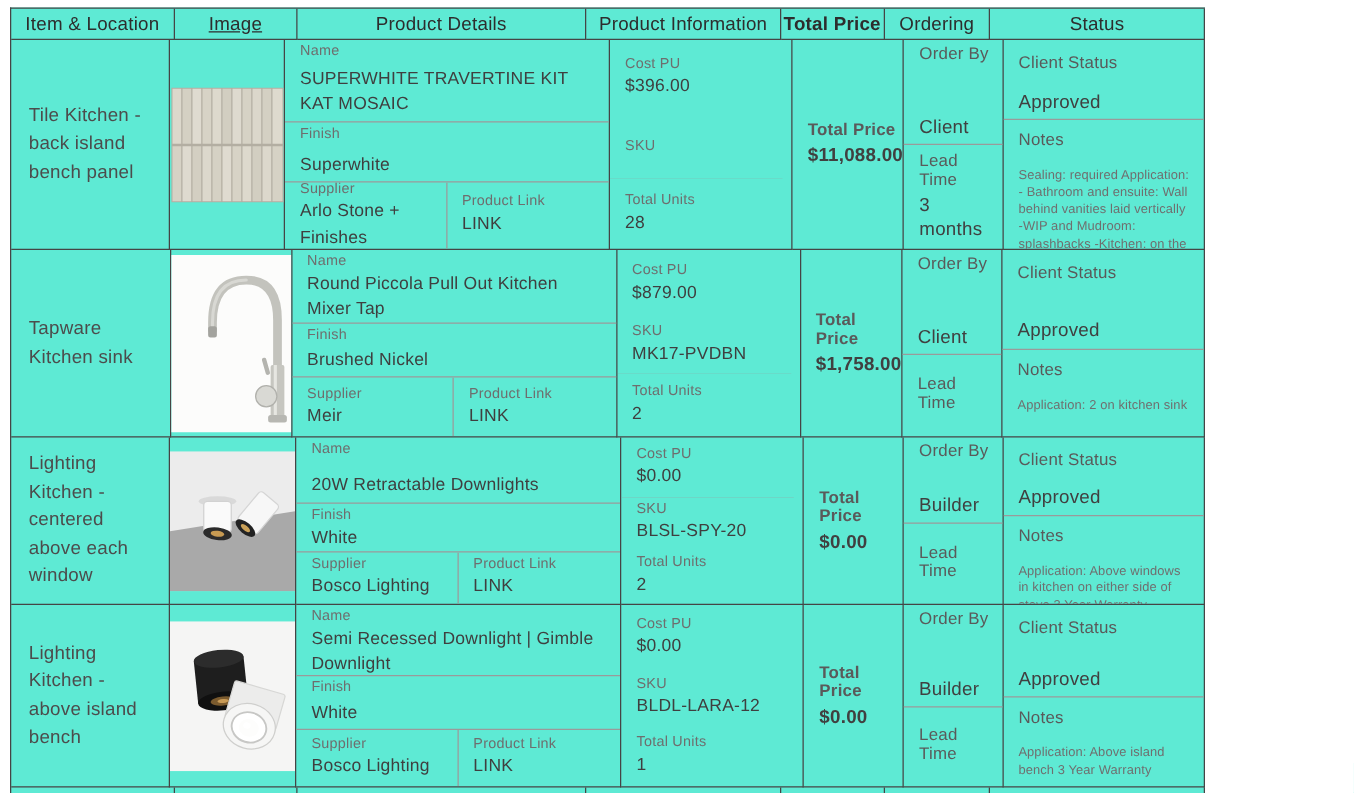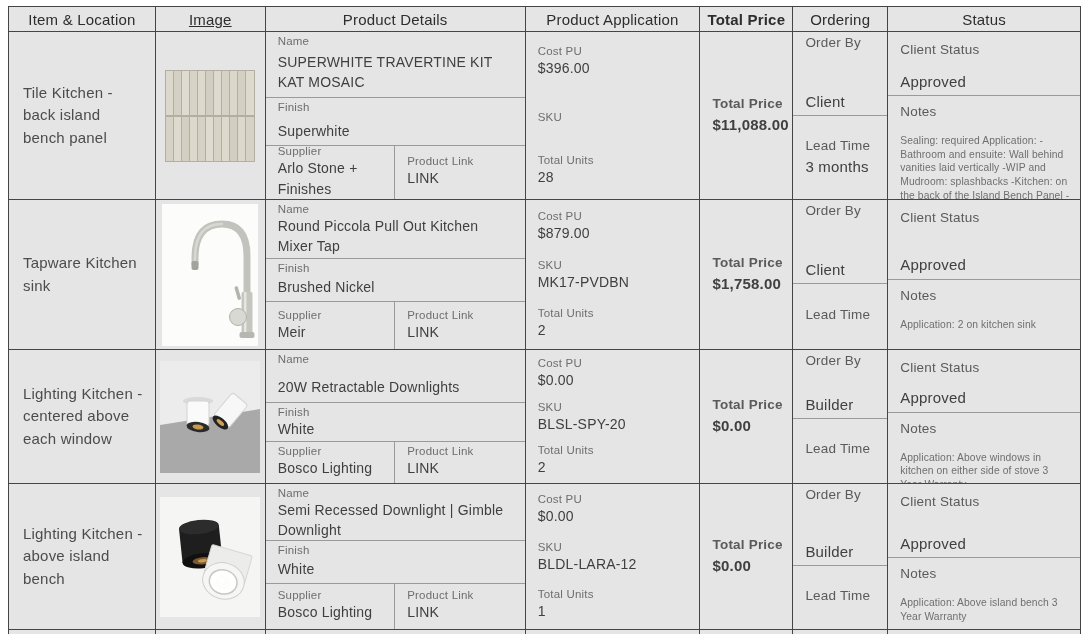--- a/index.html
+++ b/index.html
@@ -1,19 +1,19 @@
 <!DOCTYPE html>
 <html><head>
 <meta charset="utf-8">
 <style>
   * { box-sizing: border-box; margin: 0; padding: 0; }
   html, body { width: 1083px; height: 634px; background: #ffffff; overflow: hidden;
     font-family: "Liberation Sans", sans-serif; color: #3f3f3f; }
-  .spec-table { position: absolute; left: 8px; top: 6px; width: 1073px;
-    border-left: 1px solid #454545; border-top: 1px solid #454545; background: #e5e5e5; }
+  .spec-table { position: absolute; left: 8px; top: 6px; width: 956px;
+    border-left: 1px solid #454545; border-top: 1px solid #454545; background: #5eead4; }
   .row { display: flex; width: 100%; }
   .cell { border-right: 1px solid #454545; border-bottom: 1px solid #454545; position: relative; }
   .c1 { width: 147px; } .c2 { width: 110px; text-decoration: underline; } .c3 { width: 260px; }
   .c4 { width: 175px; } .c5 { width: 93px; font-weight: bold; }  .c6 { width: 95px; }  .c7 { width: 193px; }
   .hdr { height: 25px; }
   .hdr .cell { display: flex; align-items: center; justify-content: center;
     font-size: 15px; letter-spacing: .2px; color: #2d2d2d; }
   .r1 { height: 168px; } .r2 { height: 150px; } .r3 { height: 134px; } .r4 { height: 146px; }
   .sliver { height: 5px; }
   .sliver .cell { border-bottom: none; }
@@ -49,21 +49,21 @@
 </style>
 </head>
 <body>
 
 <div class="spec-table">
 
   <div class="row hdr">
     <div class="cell c1">Item &amp; Location</div>
     <div class="cell c2">Image</div>
     <div class="cell c3">Product Details</div>
-    <div class="cell c4">Product Application</div>
+    <div class="cell c4">Product Information</div>
     <div class="cell c5">Total Price</div>
     <div class="cell c6">Ordering</div>
     <div class="cell c7">Status</div>
   </div>
 
   <div class="row r1">
     <div class="cell c1 item-cell">Tile Kitchen - back island bench panel</div>
     <div class="cell c2 img-cell">
       <svg width="90" height="92" viewBox="0 0 90 92">
         <rect x="0" y="0" width="90" height="92" fill="#b3aea2"></rect>

